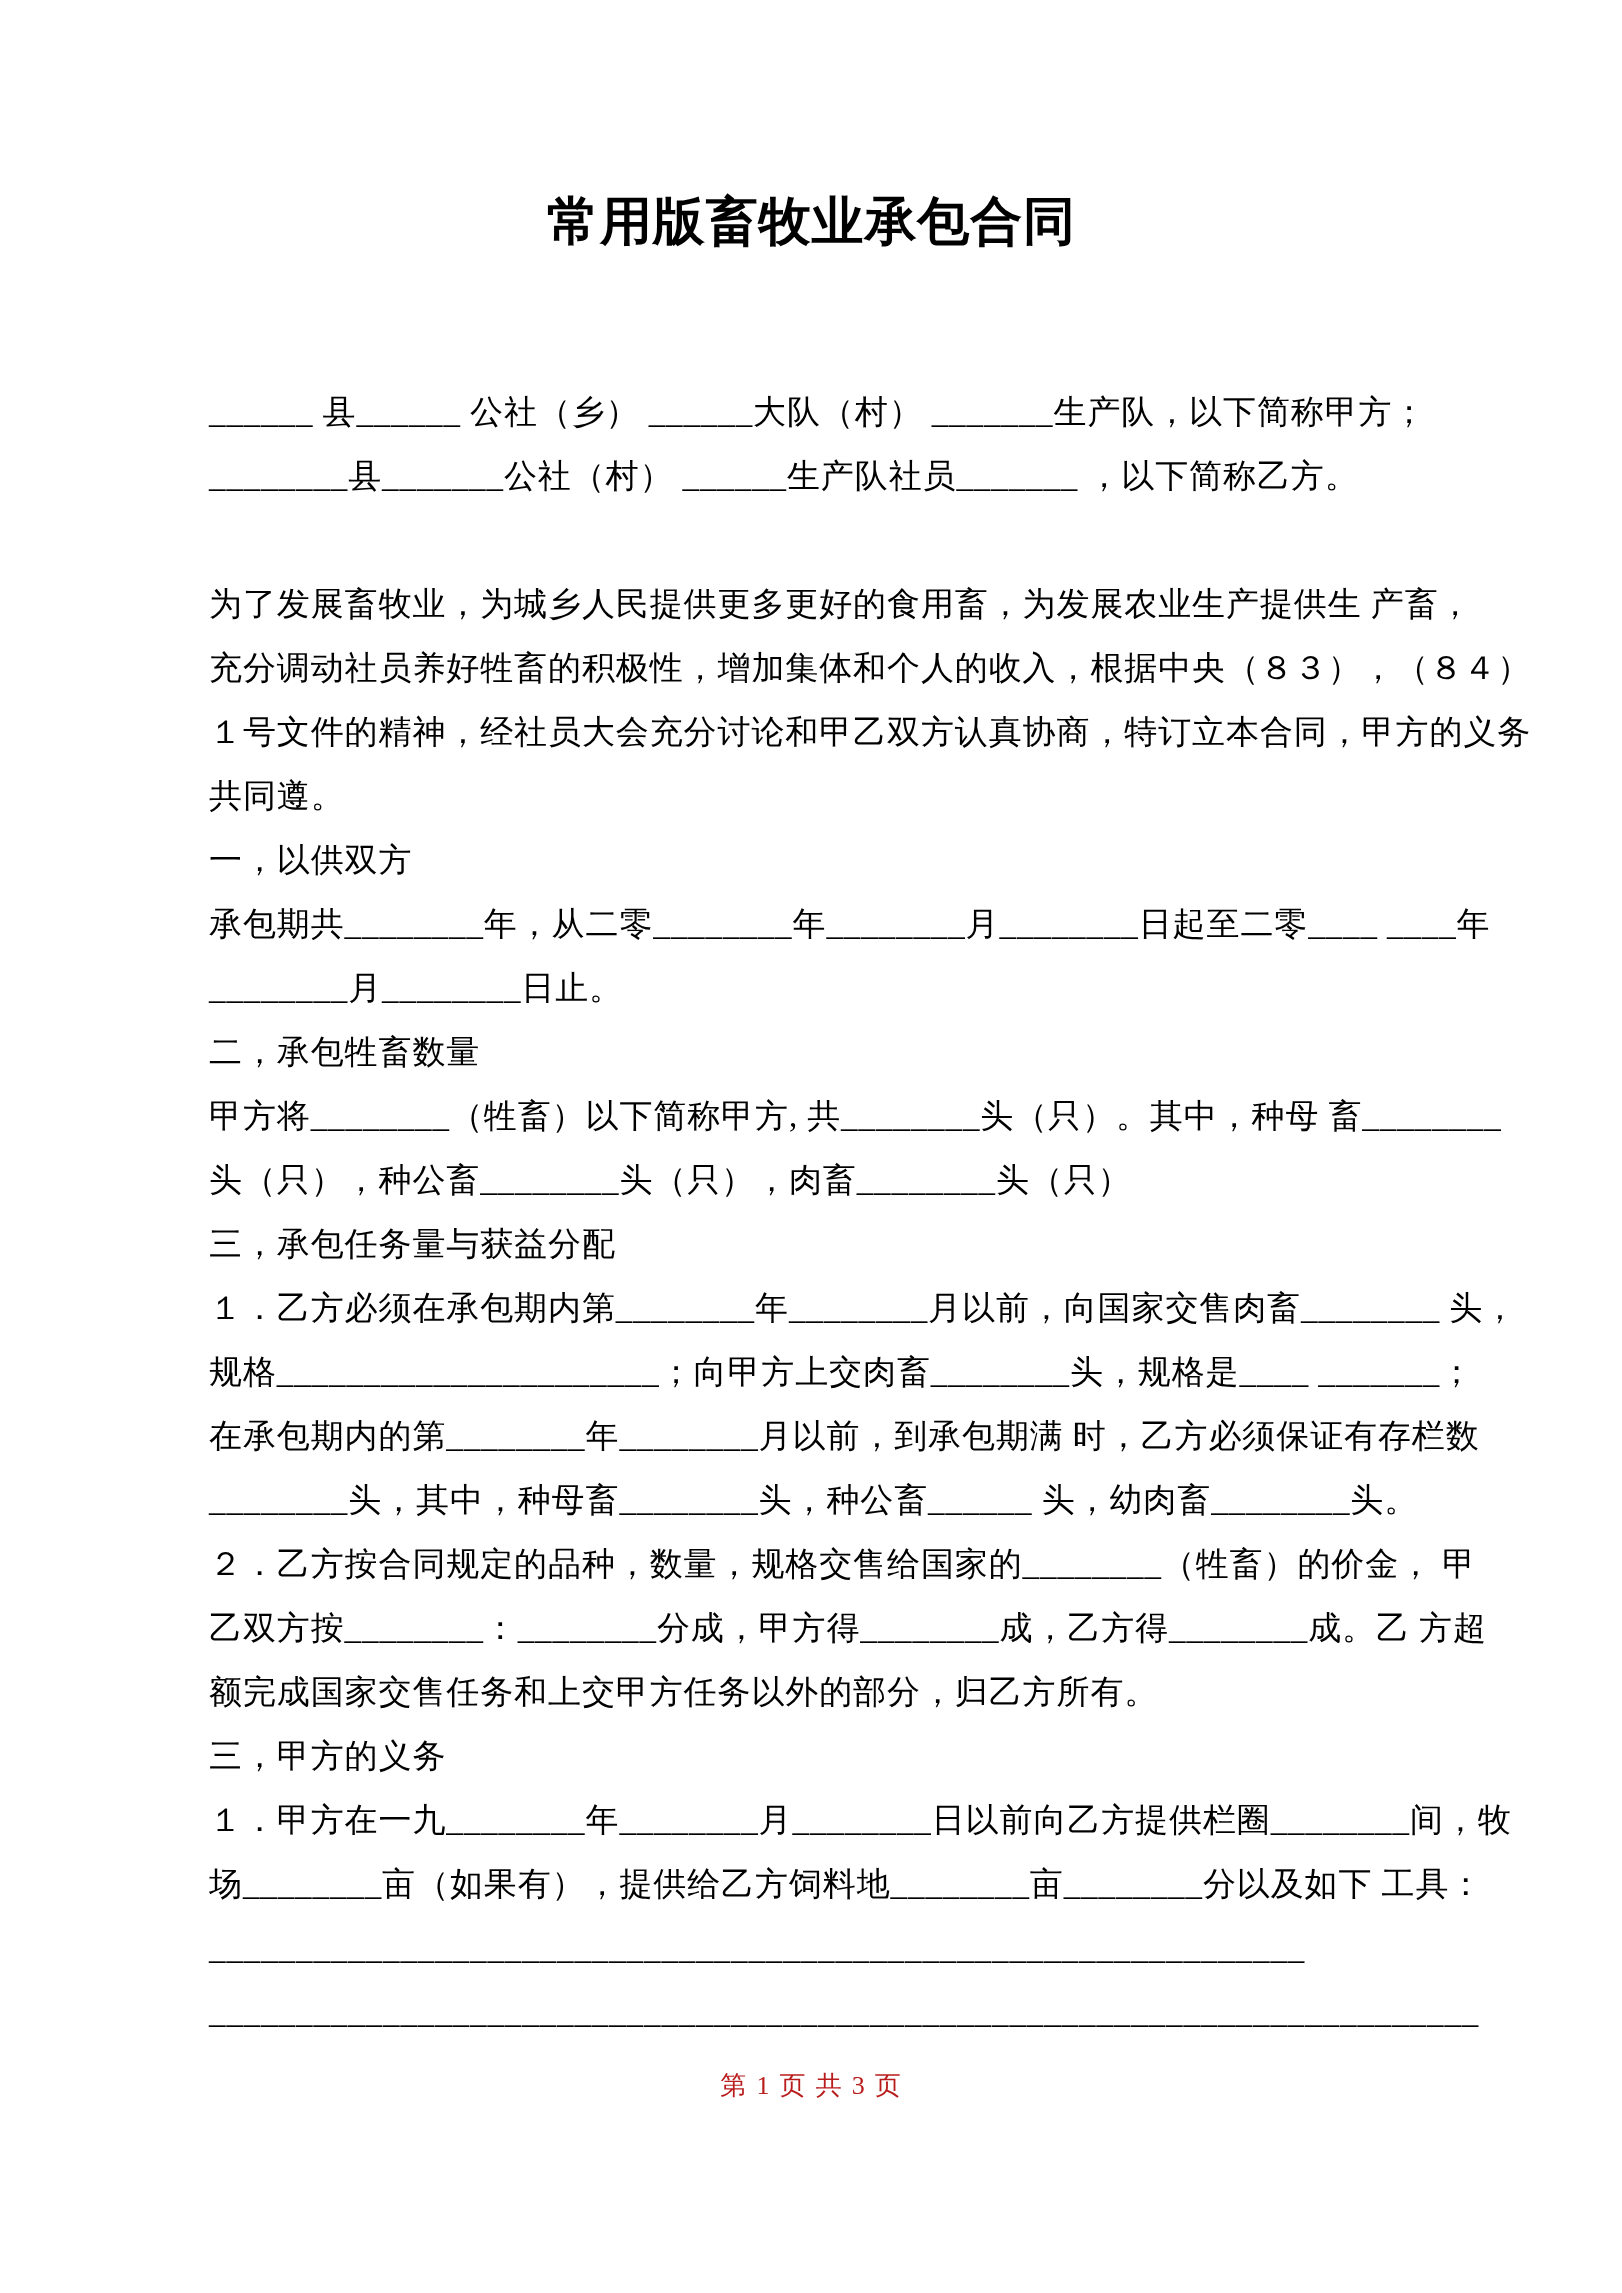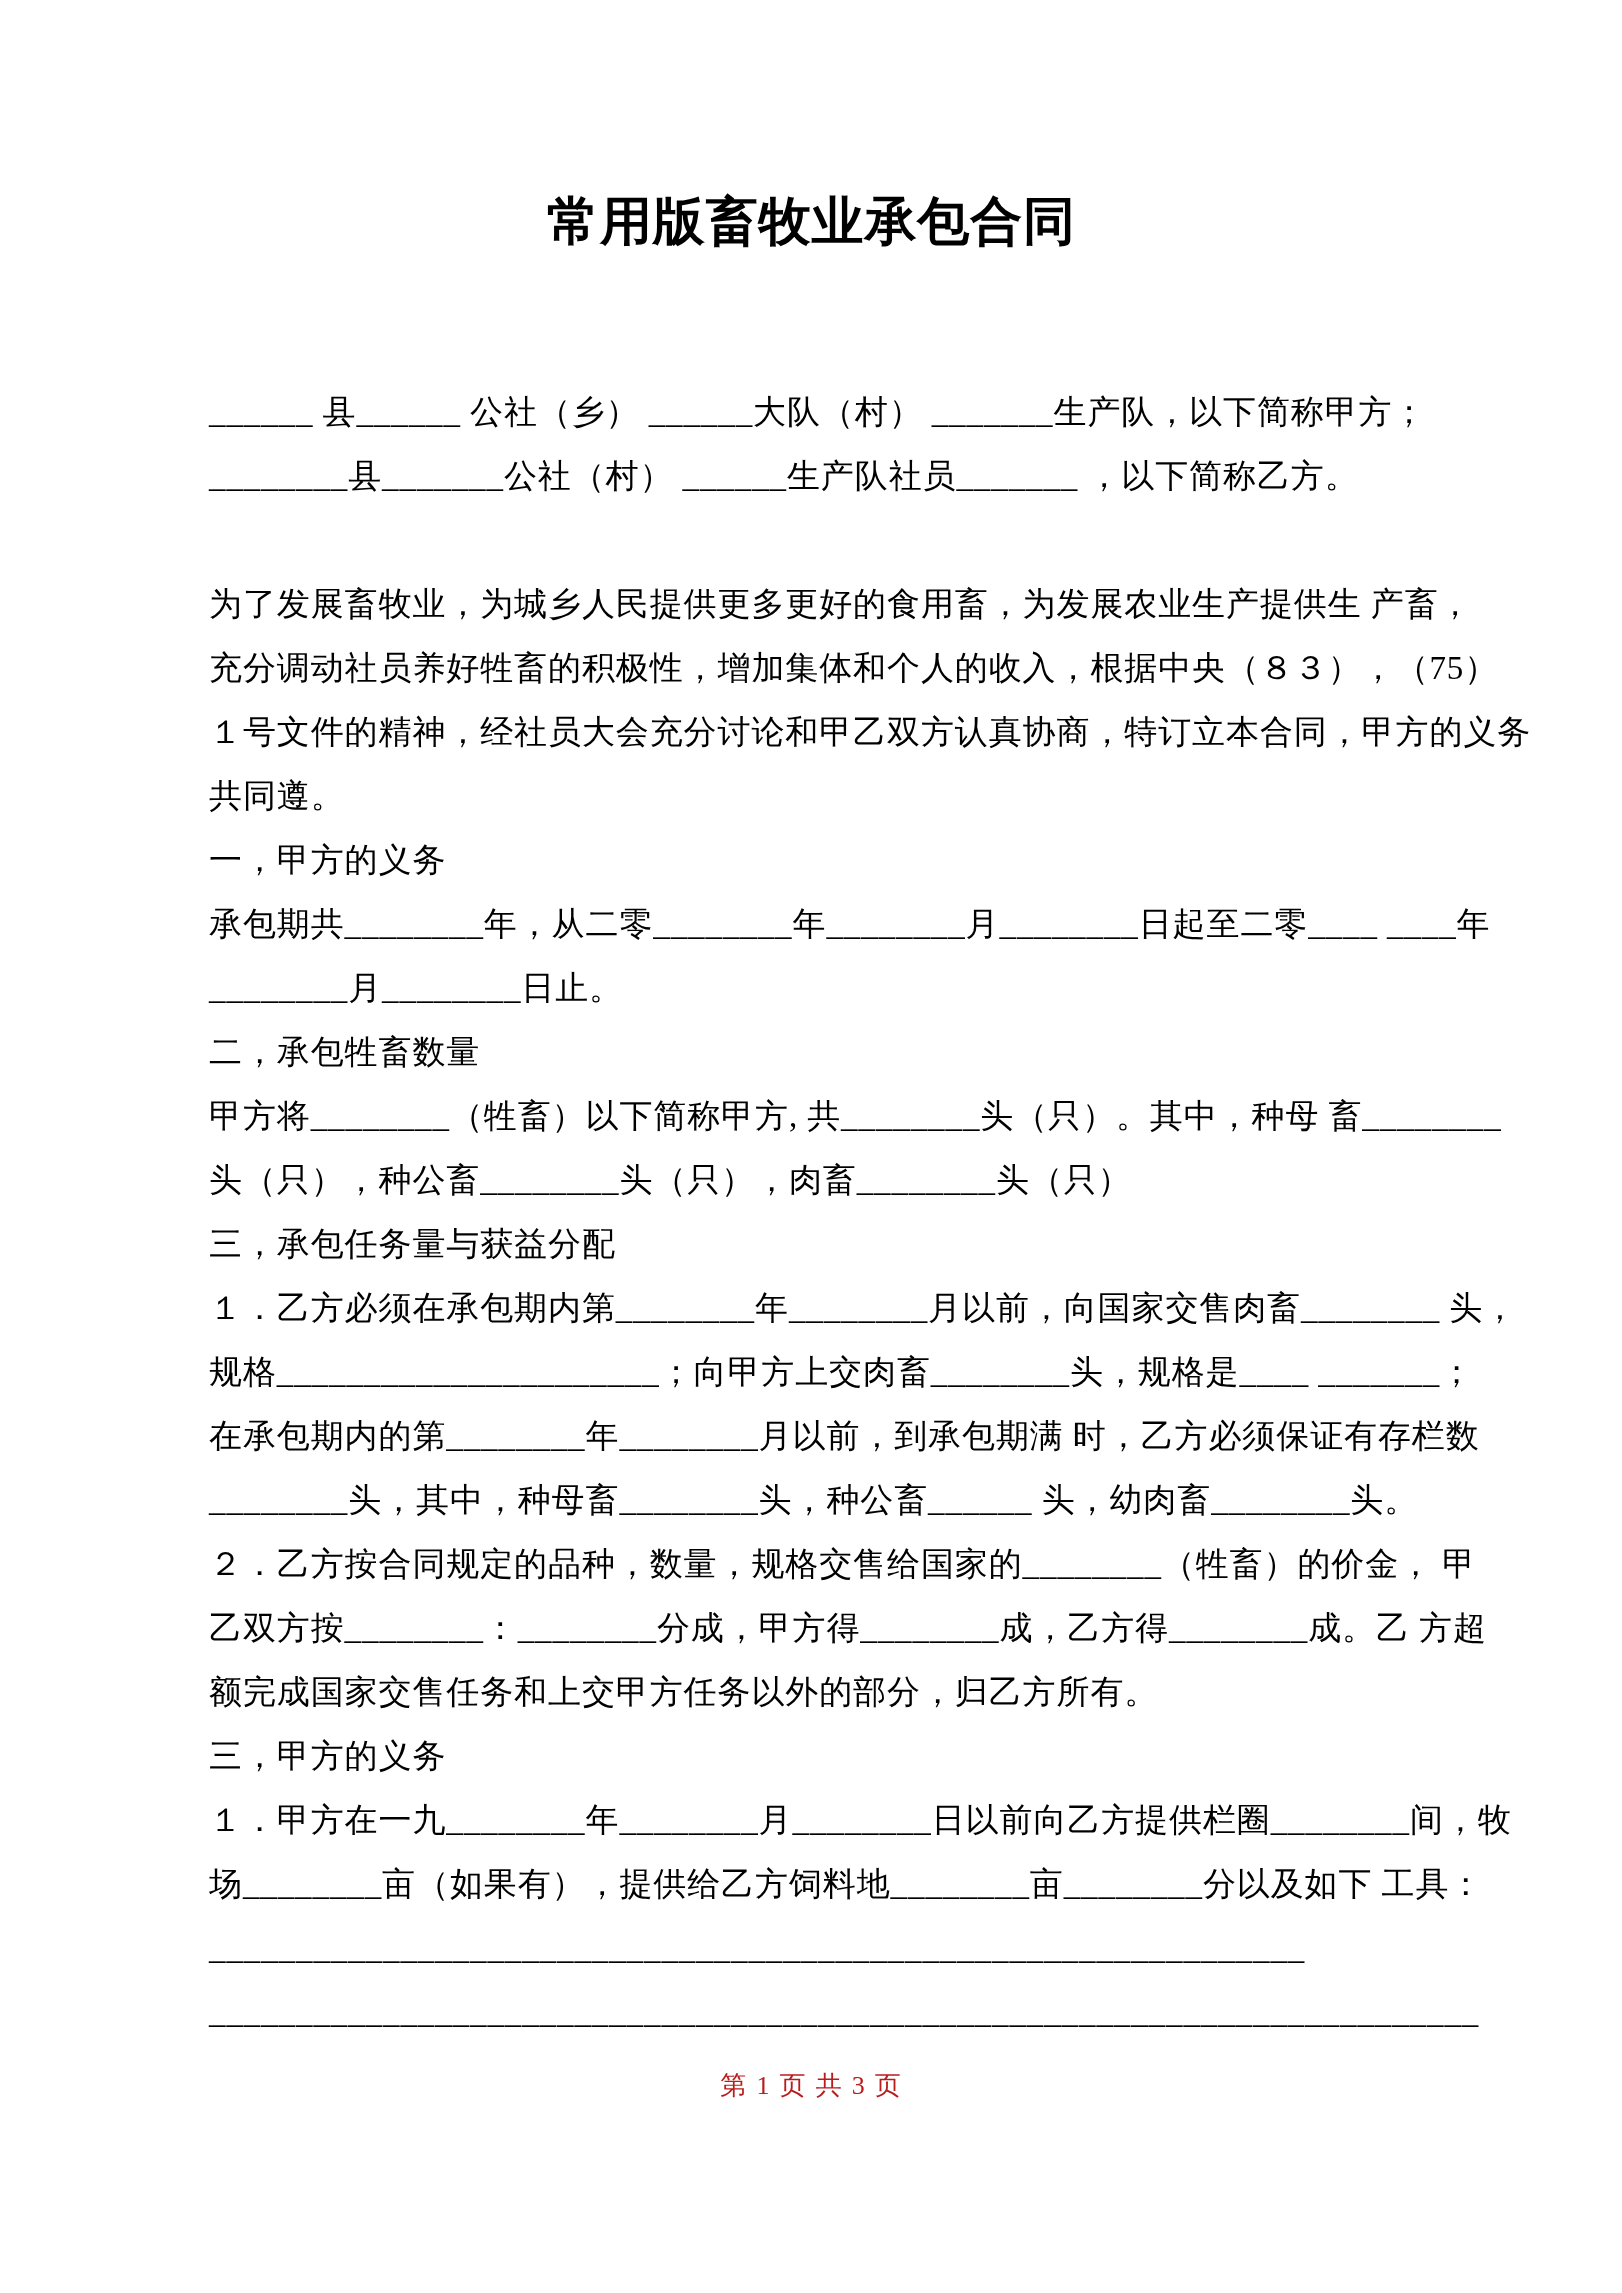--- a/index.html
+++ b/index.html
@@ -54,24 +54,24 @@
 
 <div class="page">
 
   <h1 class="doc-title">常用版畜牧业承包合同</h1>
 
   <div class="doc-body">
     <div class="doc-line">______ 县______ 公社（乡） ______大队（村） _______生产队，以下简称甲方；</div>
     <div class="doc-line">________县_______公社（村） ______生产队社员_______ ，以下简称乙方。</div>
     <div class="doc-line"></div>
     <div class="doc-line">为了发展畜牧业，为城乡人民提供更多更好的食用畜，为发展农业生产提供生 产畜，</div>
-    <div class="doc-line">充分调动社员养好牲畜的积极性，增加集体和个人的收入，根据中央（８３），（75）</div>
+    <div class="doc-line">充分调动社员养好牲畜的积极性，增加集体和个人的收入，根据中央（８３），（８４）</div>
     <div class="doc-line">１号文件的精神，经社员大会充分讨论和甲乙双方认真协商，特订立本合同，甲方的义务</div>
     <div class="doc-line">共同遵。</div>
-    <div class="doc-line">一，甲方的义务</div>
+    <div class="doc-line">一，以供双方</div>
     <div class="doc-line">承包期共________年，从二零________年________月________日起至二零____ ____年</div>
     <div class="doc-line">________月________日止。</div>
     <div class="doc-line">二，承包牲畜数量</div>
     <div class="doc-line">甲方将________（牲畜）以下简称甲方, 共________头（只）。其中，种母 畜________</div>
     <div class="doc-line">头（只），种公畜________头（只），肉畜________头（只）</div>
     <div class="doc-line">三，承包任务量与获益分配</div>
     <div class="doc-line">１．乙方必须在承包期内第________年________月以前，向国家交售肉畜________ 头，</div>
     <div class="doc-line">规格______________________；向甲方上交肉畜________头，规格是____ _______；</div>
     <div class="doc-line">在承包期内的第________年________月以前，到承包期满 时，乙方必须保证有存栏数</div>
     <div class="doc-line">________头，其中，种母畜________头，种公畜______ 头，幼肉畜________头。</div>

